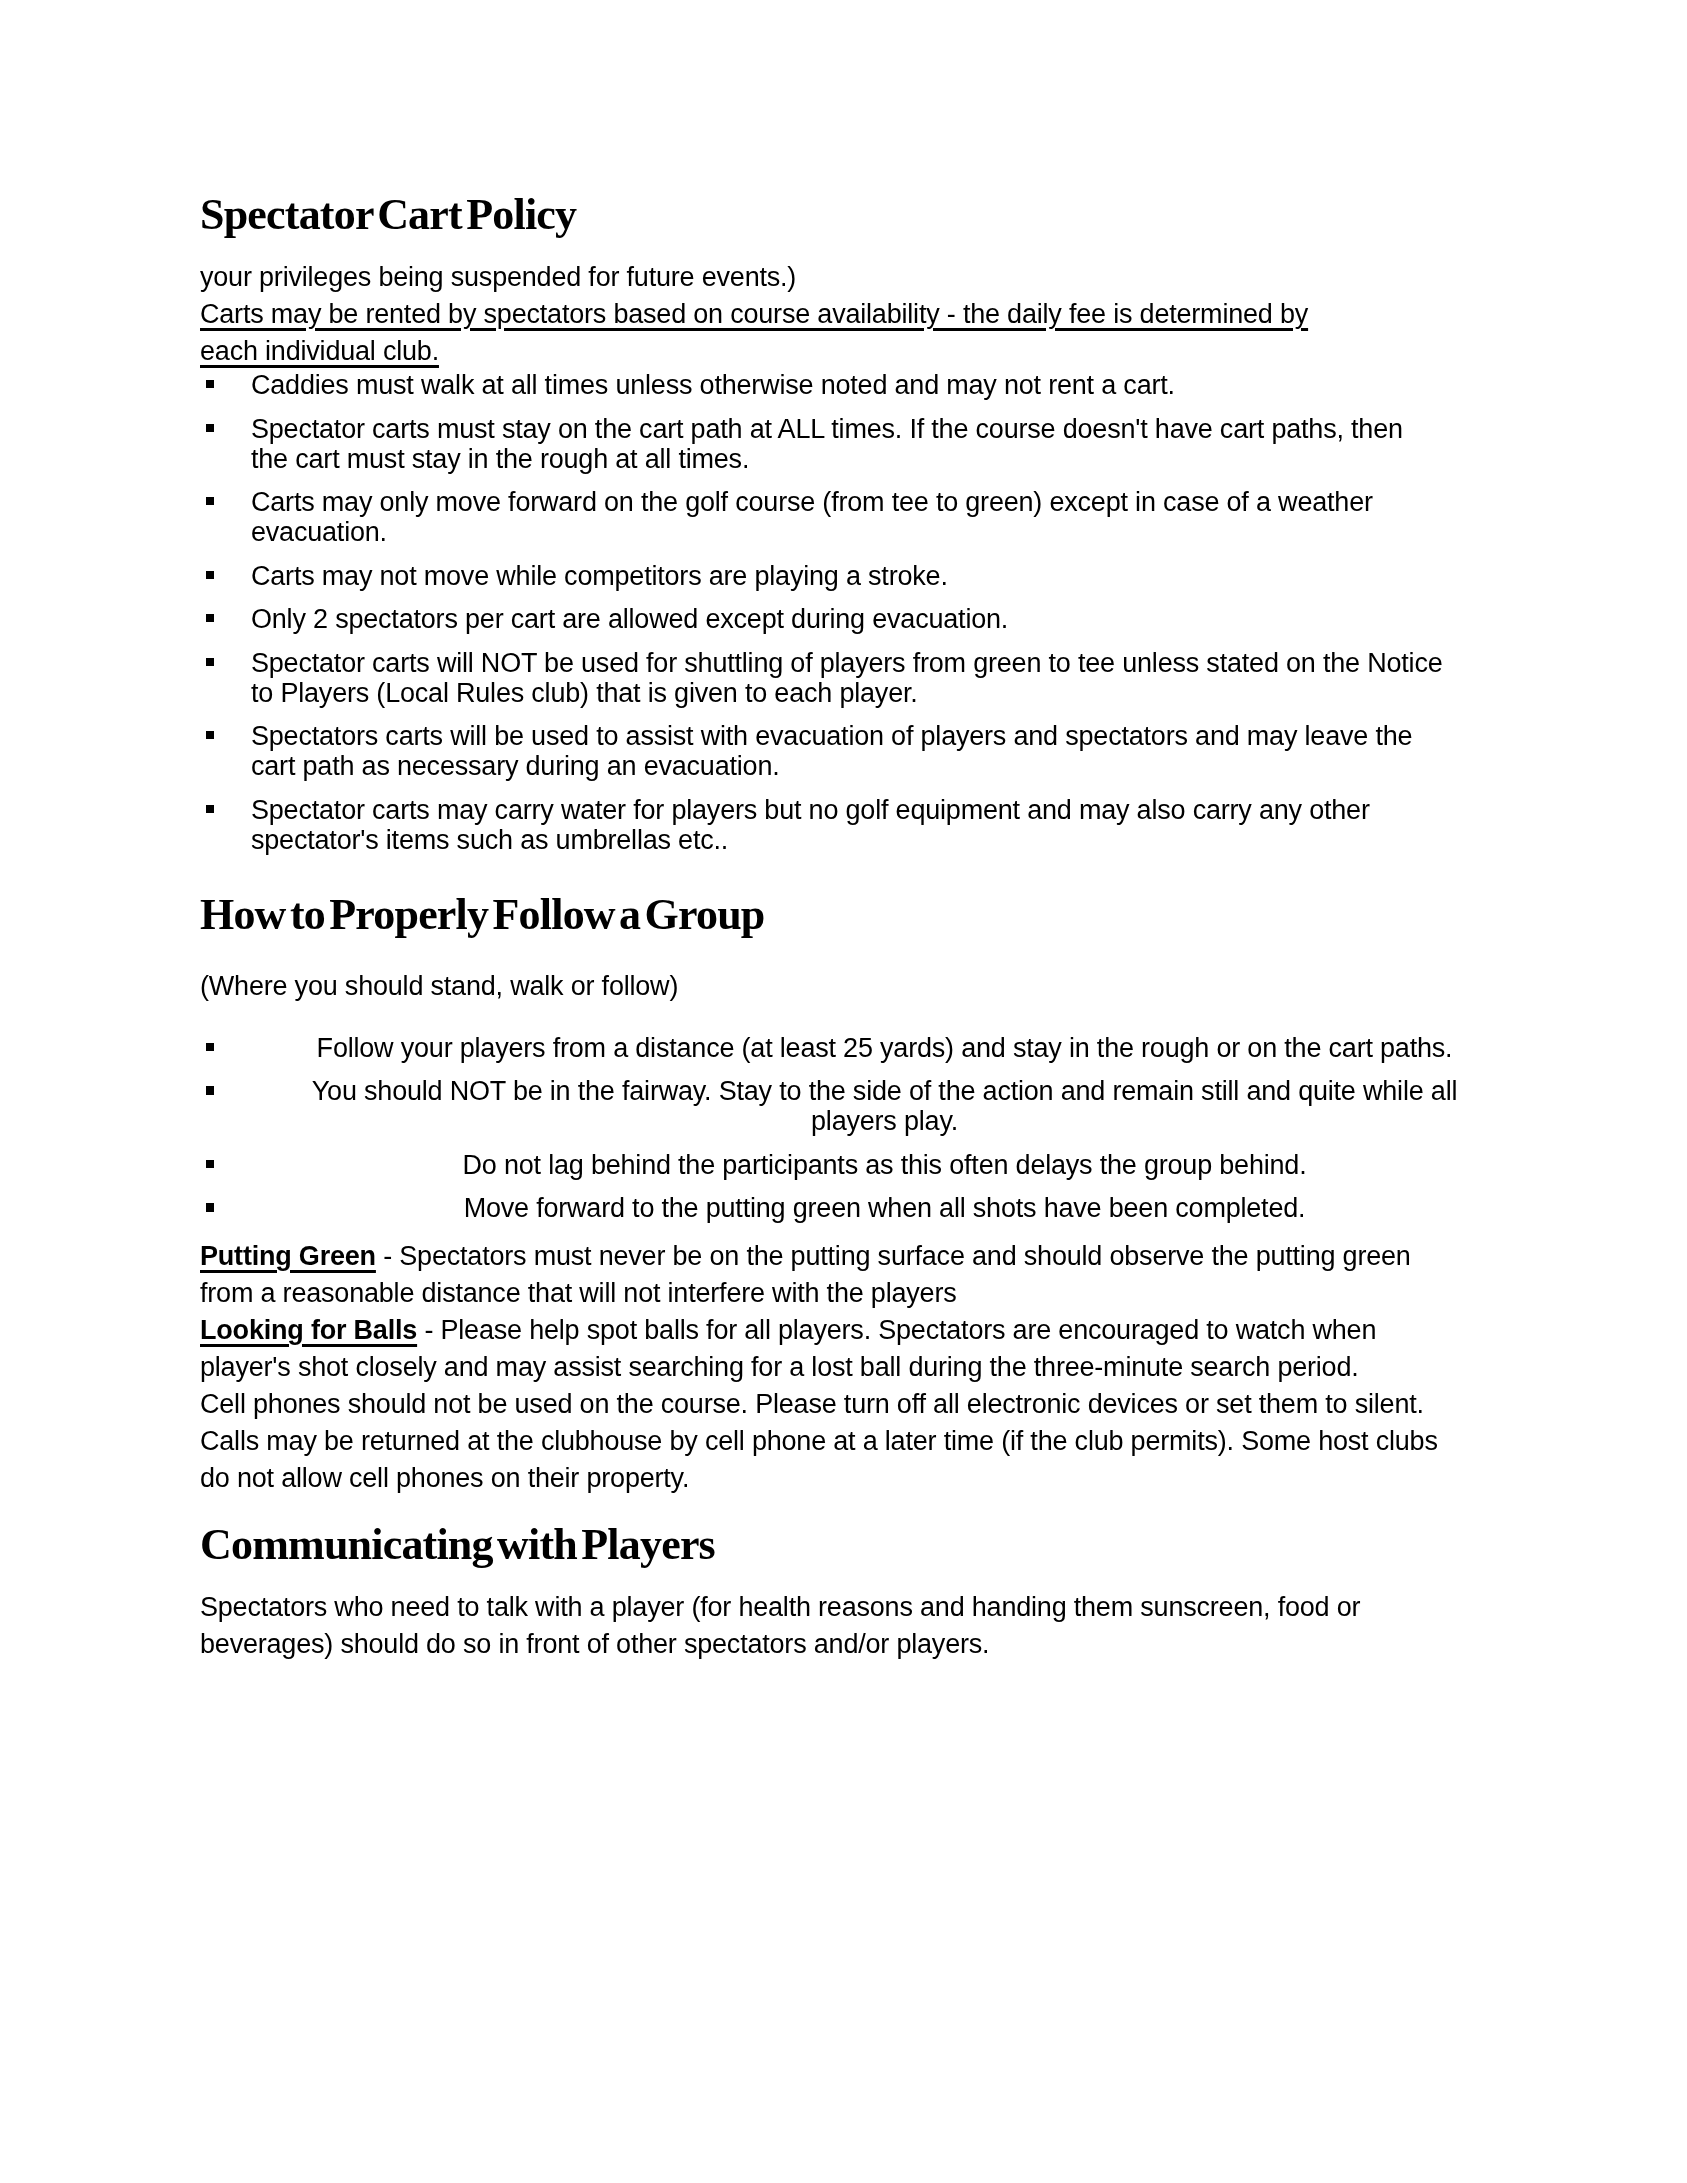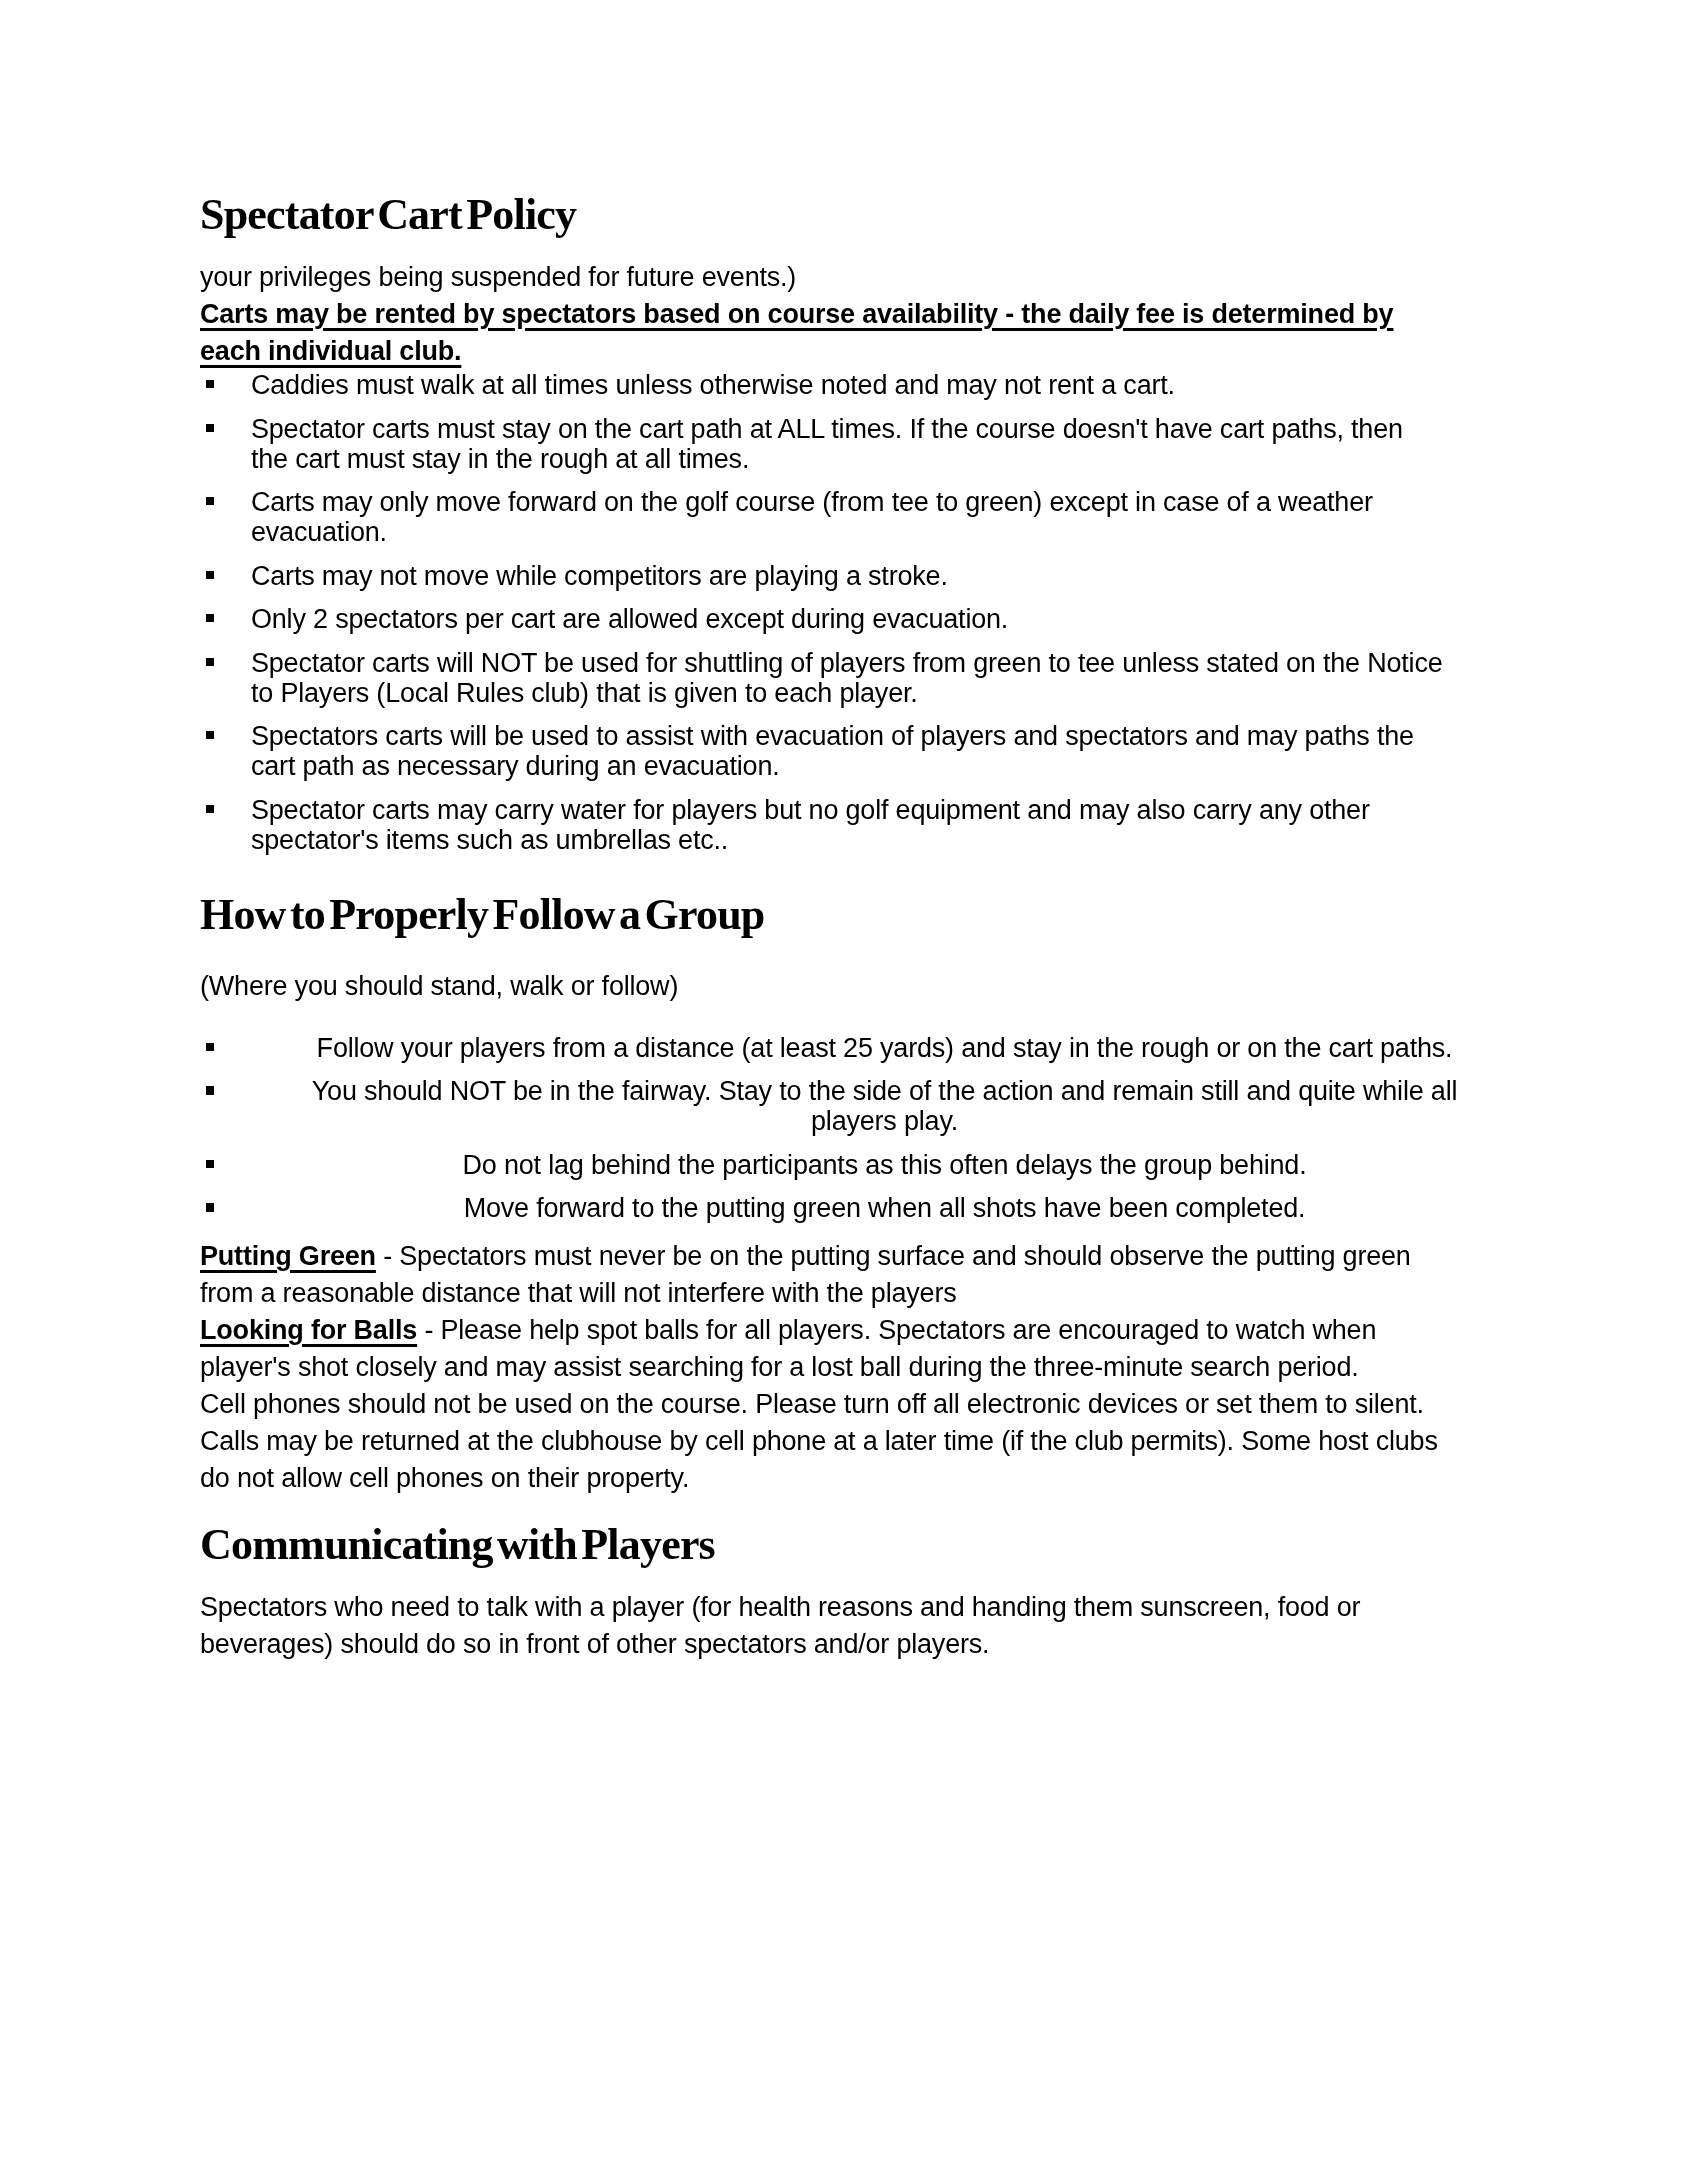--- a/index.html
+++ b/index.html
@@ -31,21 +31,21 @@
 
   .para {
     font-size:27px;
     line-height:37px;
     margin:0;
     letter-spacing:-0.2px;
   }
   .line { white-space:nowrap; }
 
   .mandate .line {
-    font-weight:bold;
+    font-weight:normal;
     text-decoration:underline;
     text-decoration-thickness:3.4px;
     text-underline-offset:5px;
   }
   .lead-label {
     font-weight:bold;
     text-decoration:underline;
     text-decoration-thickness:3.4px;
     text-underline-offset:5px;
     text-align:right;
@@ -111,21 +111,21 @@
       <span class="marker"></span>
       <div class="line">Only 2 spectators per cart are allowed except during evacuation.</div>
     </li>
     <li class="bullet">
       <span class="marker"></span>
       <div class="line">Spectator carts will NOT be used for shuttling of players from green to tee unless stated on the Notice</div>
       <div class="line">to Players (Local Rules club) that is given to each player.</div>
     </li>
     <li class="bullet">
       <span class="marker"></span>
-      <div class="line">Spectators carts will be used to assist with evacuation of players and spectators and may paths the</div>
+      <div class="line">Spectators carts will be used to assist with evacuation of players and spectators and may leave the</div>
       <div class="line">cart path as necessary during an evacuation.</div>
     </li>
     <li class="bullet">
       <span class="marker"></span>
       <div class="line">Spectator carts may carry water for players but no golf equipment and may also carry any other</div>
       <div class="line">spectator's items such as umbrellas etc..</div>
     </li>
   </ul>
 
   <h2 class="heading" id="h-follow">How to Properly Follow a Group</h2>

